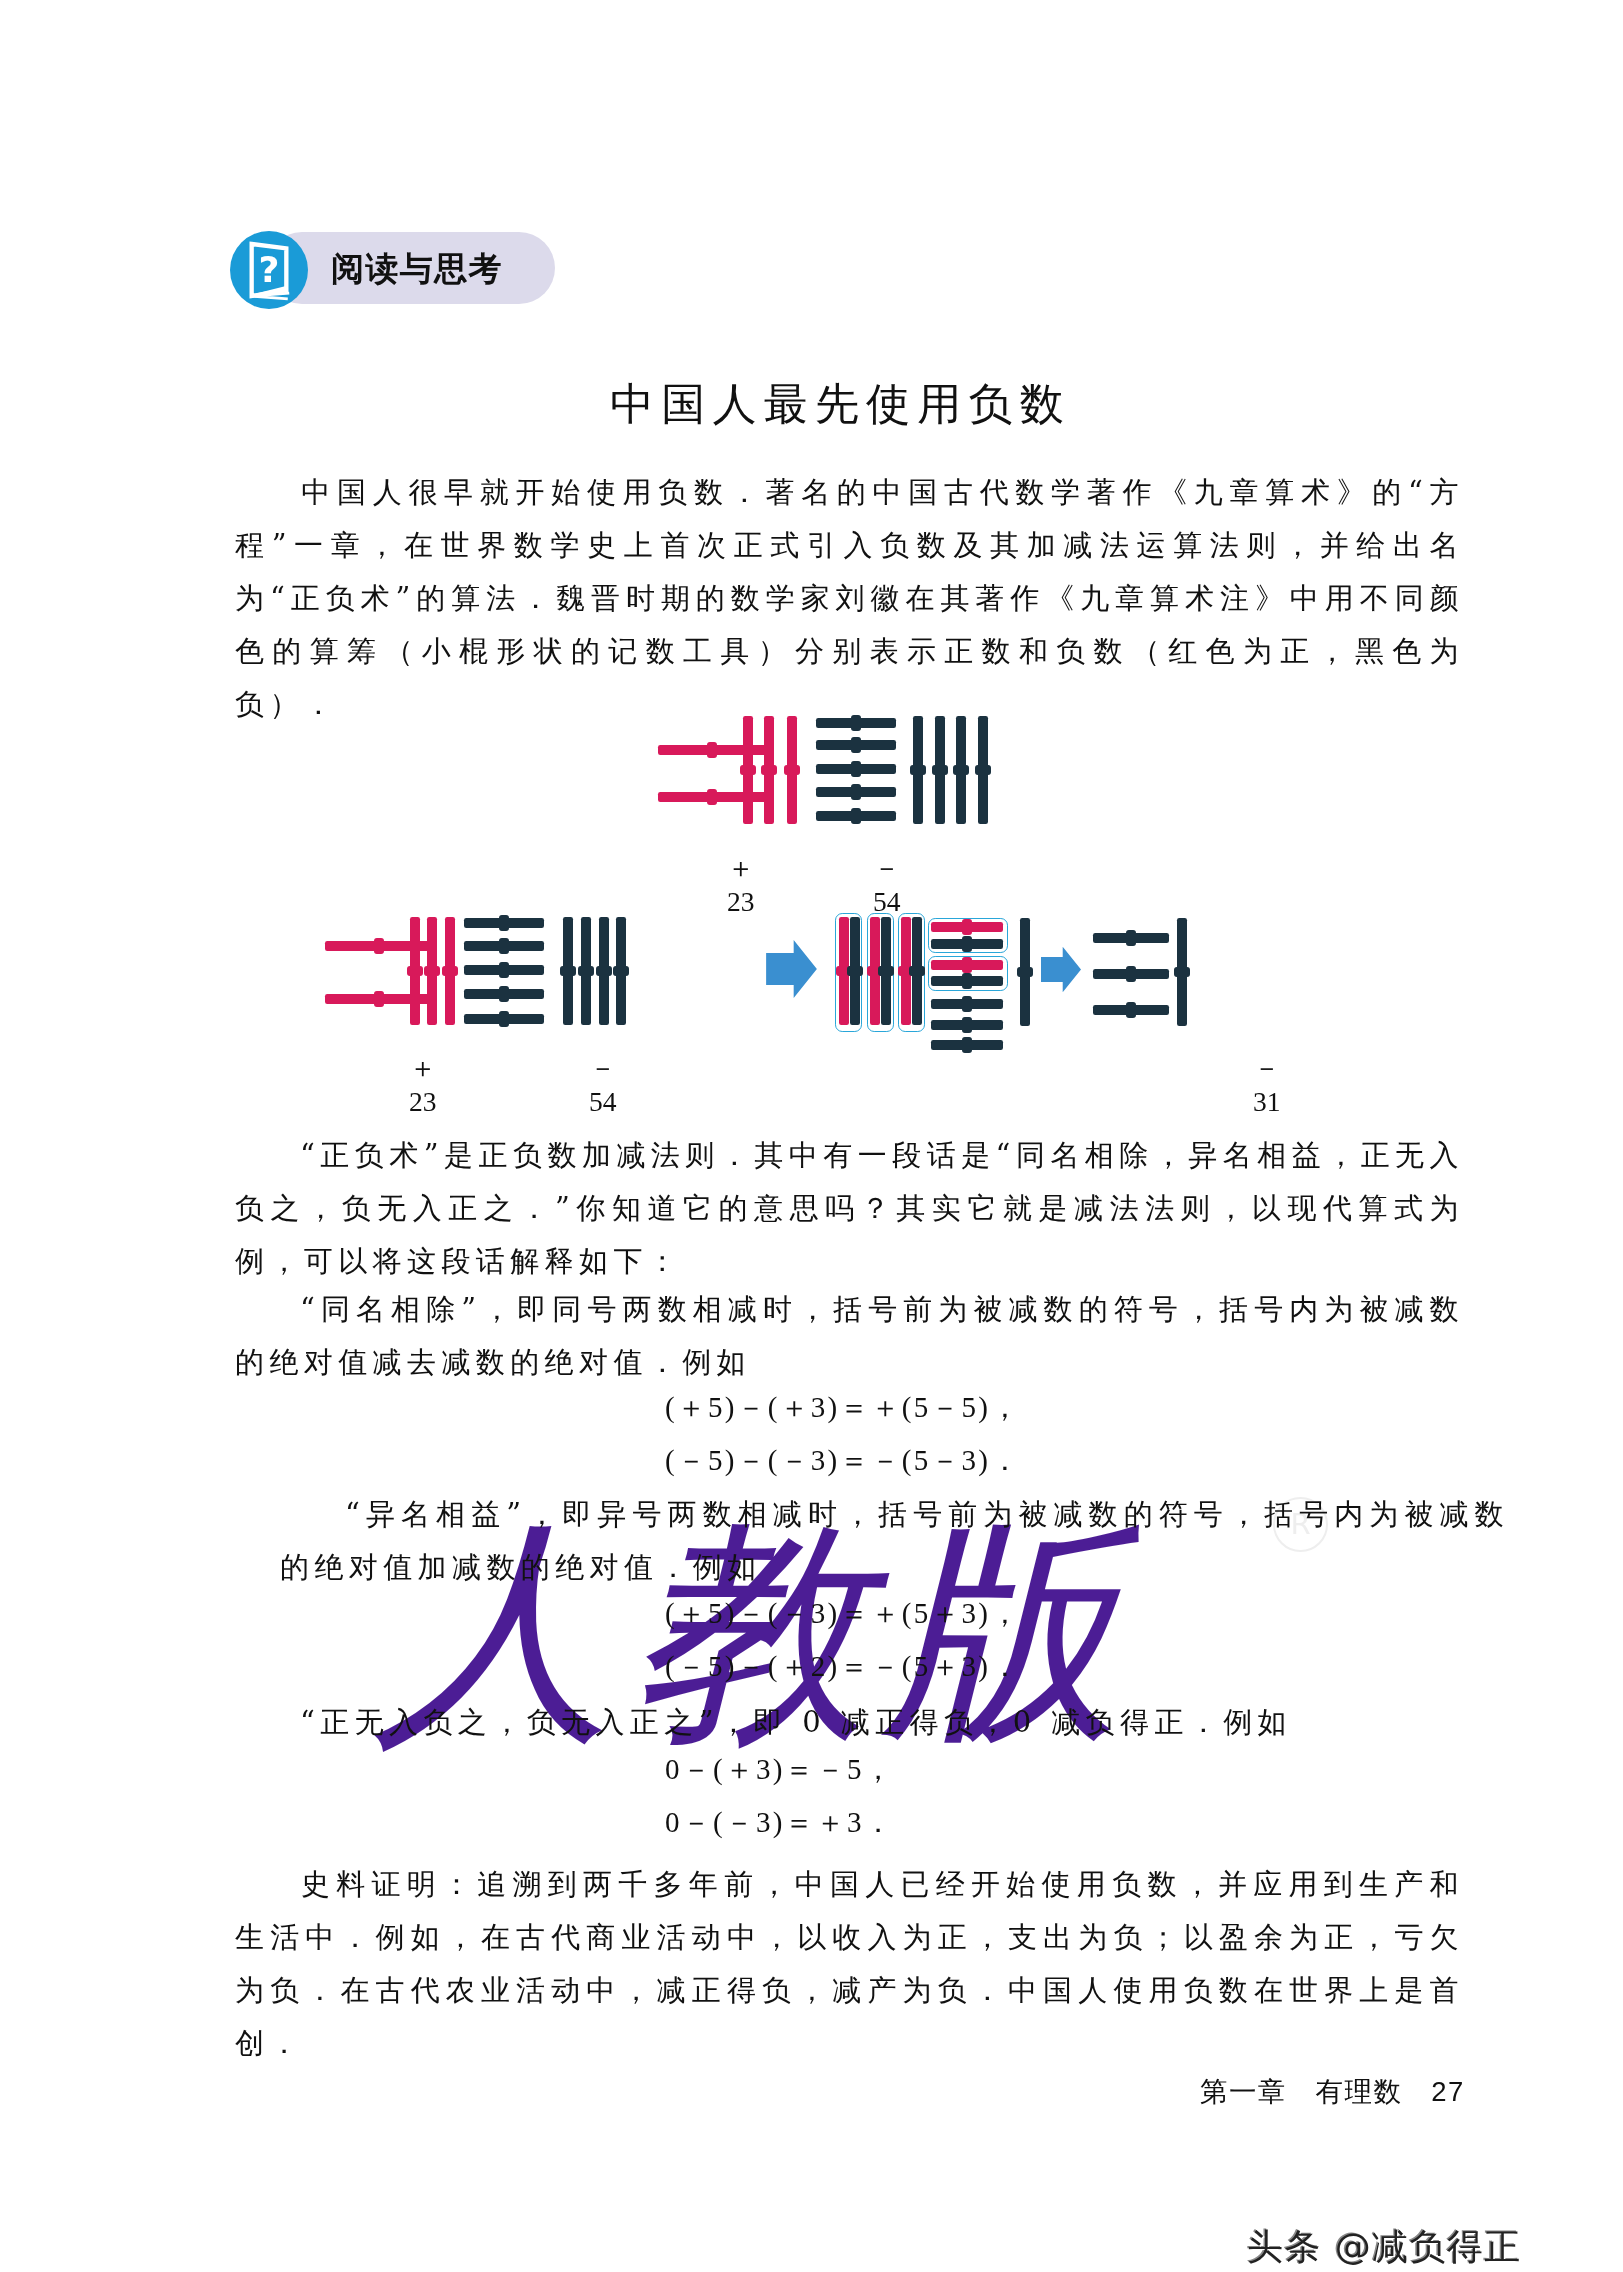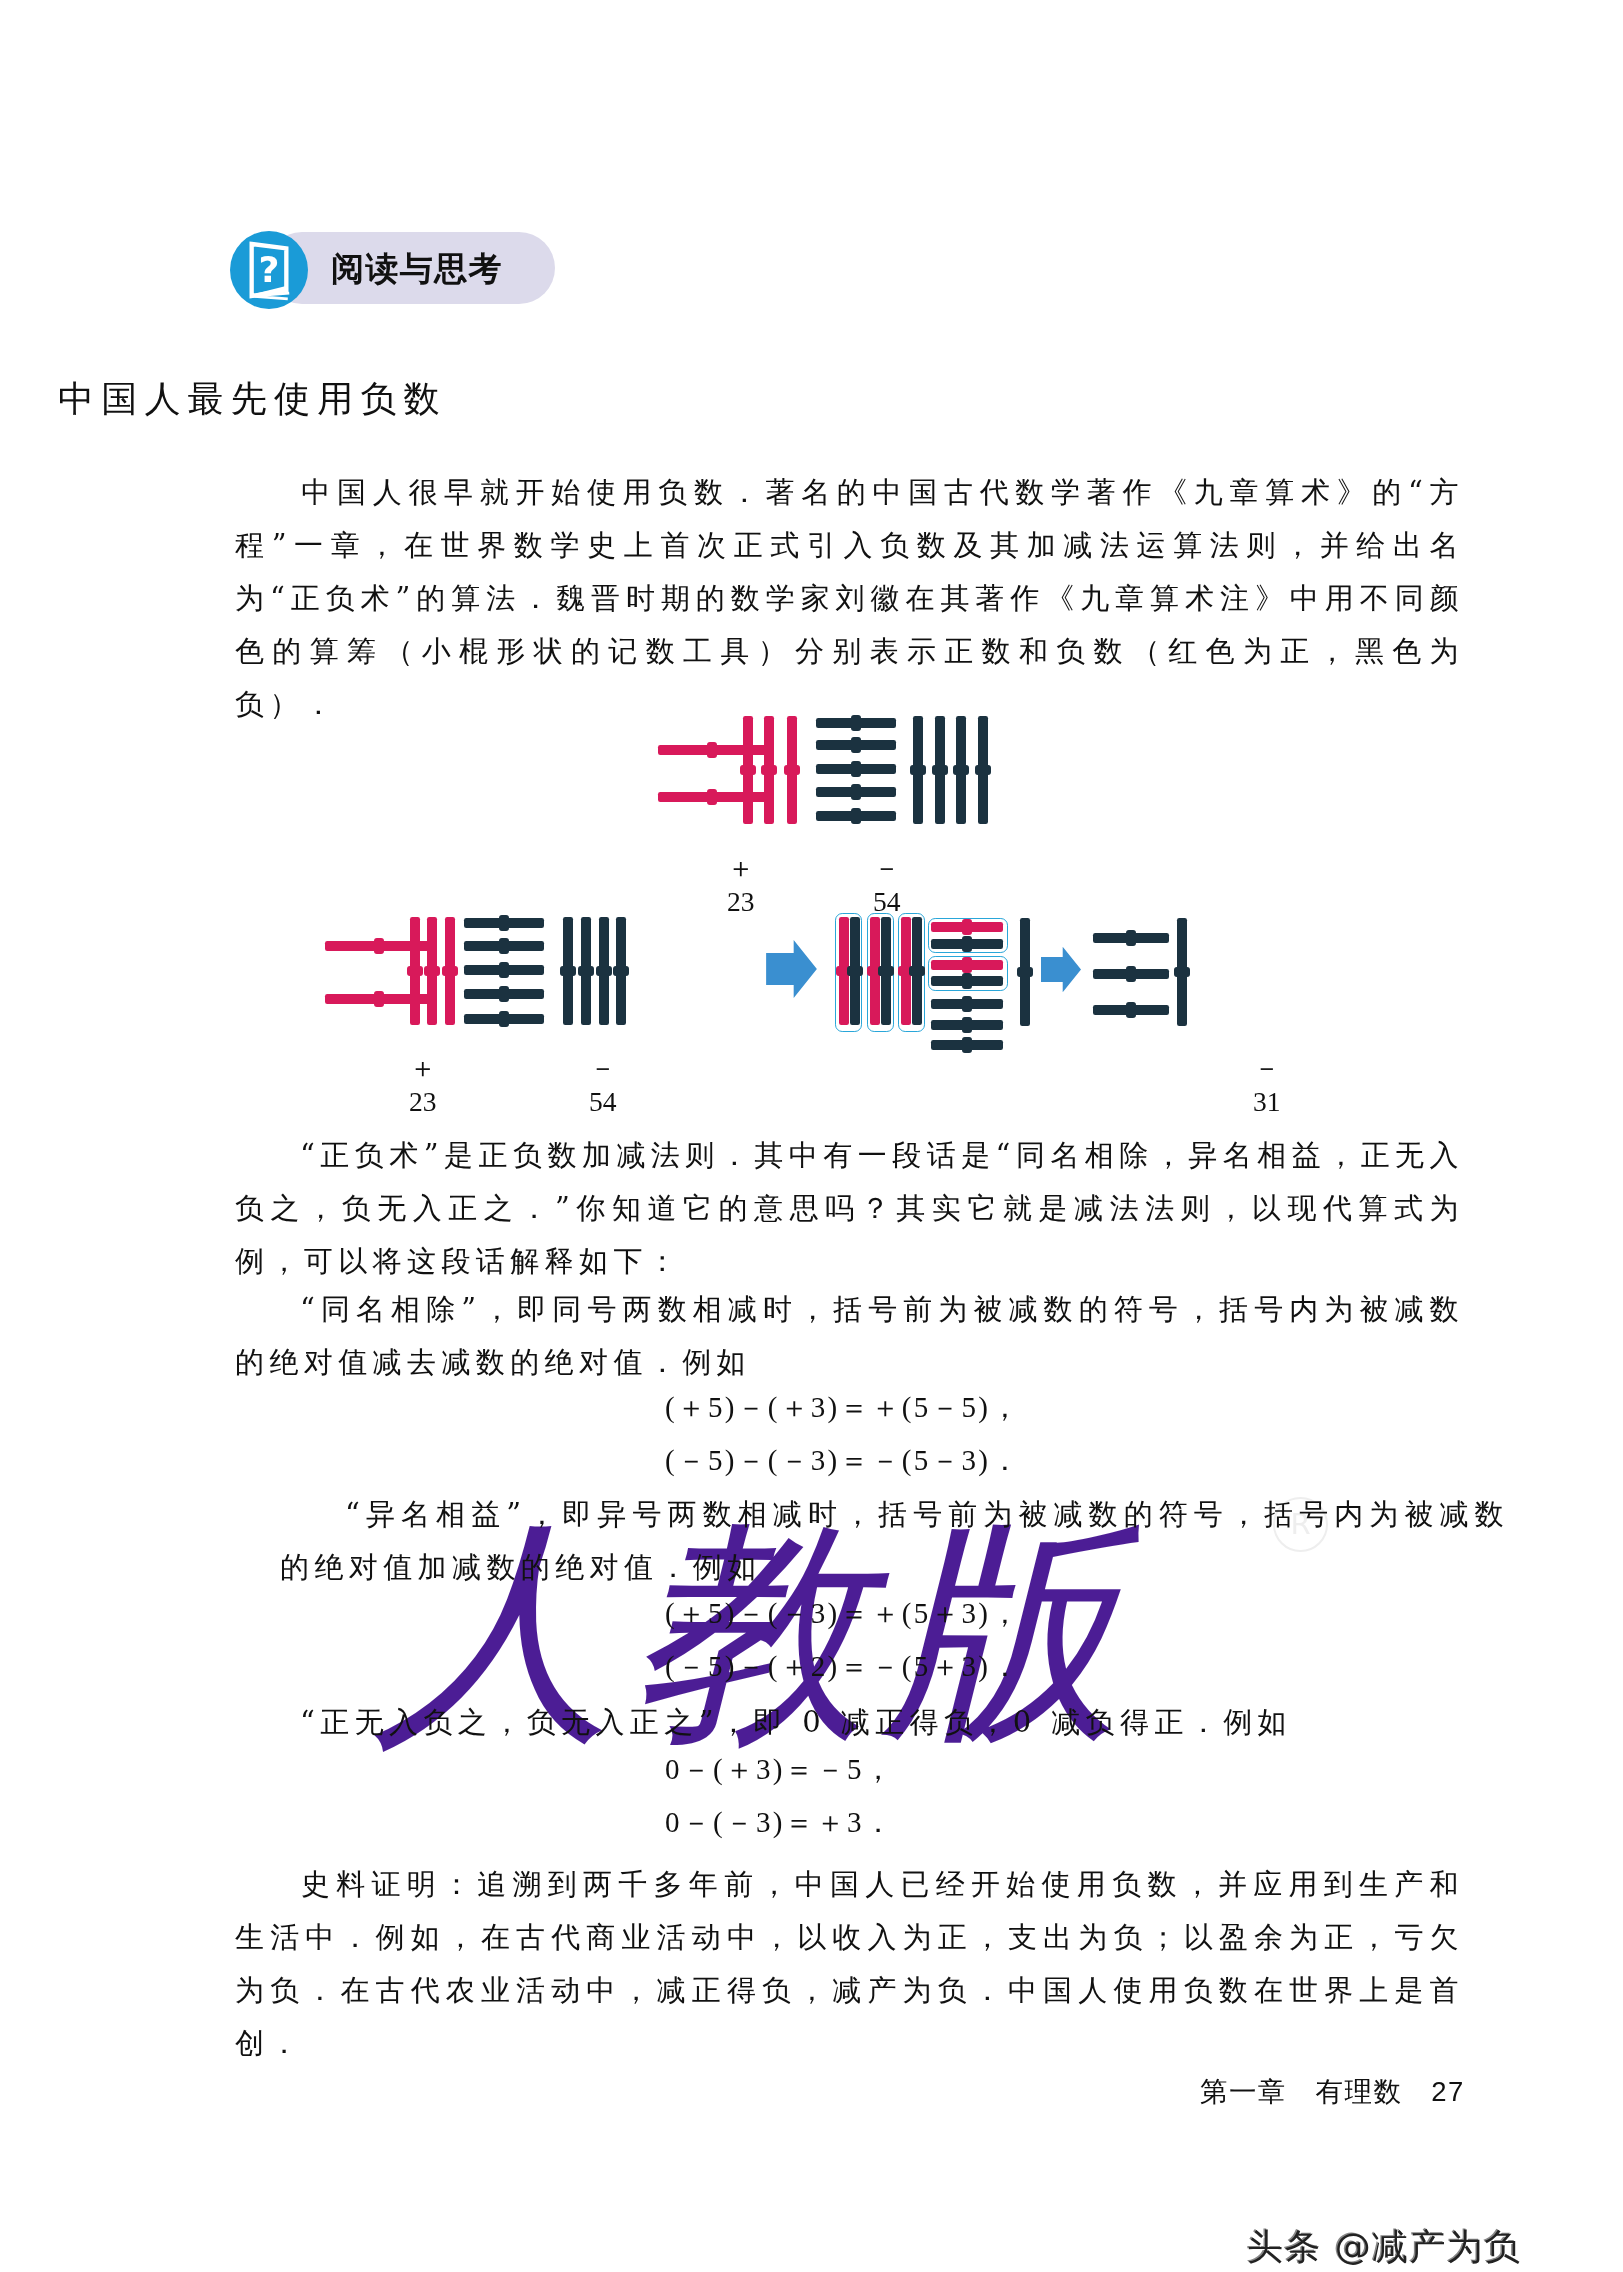--- a/index.html
+++ b/index.html
@@ -8,22 +8,22 @@
 
   
   .badge { position: absolute; left: 230px; top: 231px; width: 325px; height: 75px; }
   .badge-pill { position: absolute; left: 36px; top: 1.4px; width: 289px; height: 72px;
                 background: #dcdaeb; border-radius: 36px; }
   .badge-circle { position: absolute; left: 0; top: 0; width: 78px; height: 78px;
                   border-radius: 50%; background: #1a9bd7; overflow: hidden; }
   .badge-label { position: absolute; left: 101px; top: 16px; font-family: "DejaVu Sans", sans-serif;
                  font-size: 33px; font-weight: bold; color: #111; letter-spacing: 1.4px; }
 
-  .title { position: absolute; left: 0; width: 100%; top: 375px; 
-           font-size: 36px; letter-spacing: 7.2px; padding-left: 58px; box-sizing: border-box; }
+  .title { position: absolute; left: 0; width: 100%; top: 375px; text-align: center;
+           font-size: 44px; letter-spacing: 7.2px; padding-left: 58px; box-sizing: border-box; }
 
   .para { position: absolute; left: 235px; width: 1229px; font-size: 29px;
           line-height: 53px; letter-spacing: 5.4px; text-align: justify; }
   .para .indent { display: inline-block; width: 65px; }
 
   .formula { position: absolute; left: 665px; font-size: 29px; letter-spacing: 2.2px;
              font-family: "Liberation Serif", serif; }
 
   
   .fig { position: absolute; }
@@ -179,15 +179,15 @@
   <div class="formula" style="top:1803px;">0－(－3)＝＋3．</div>
 
   <div class="para" style="top:1858px;">
     <span class="indent"></span><span>史料证明：追溯到两千多年前，中国人已经开始使用负数，并应用到生产和生活中．例如，在古代商业活动中，以收入为正，支出为负；以盈余为正，亏欠为负．在古代农业活动中，减正得负，减产为负．中国人使用负数在世界上是首创．</span>
   </div>
 
   <div class="footer">
     <span>第一章　有理数</span><span class="num">27</span>
   </div>
 
-  <div class="watermark-source">头条 @减产为负</div>
+  <div class="watermark-source">头条 @减负得正</div>
 </div>
 
 
 </body></html>

